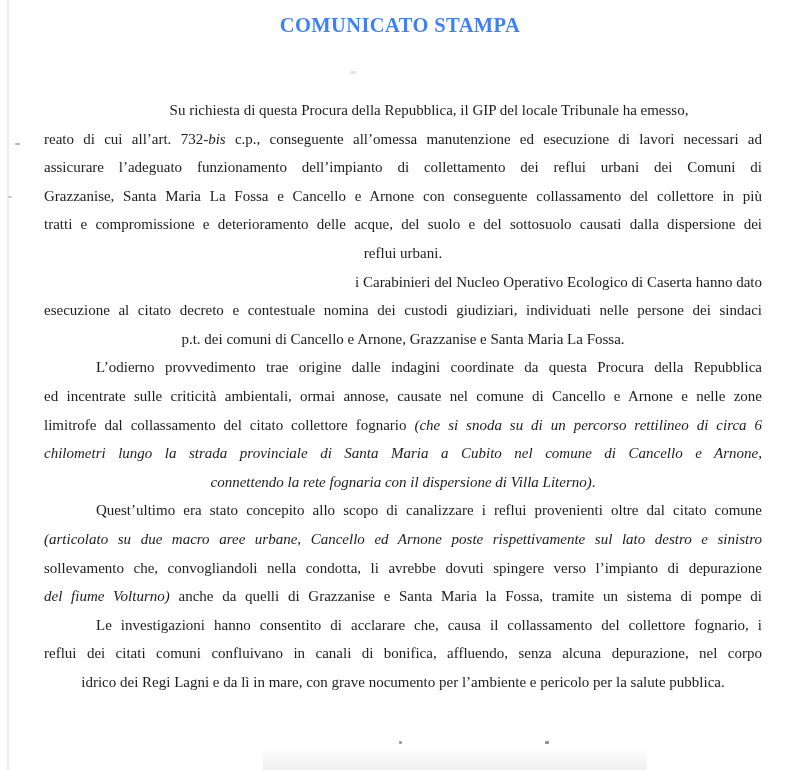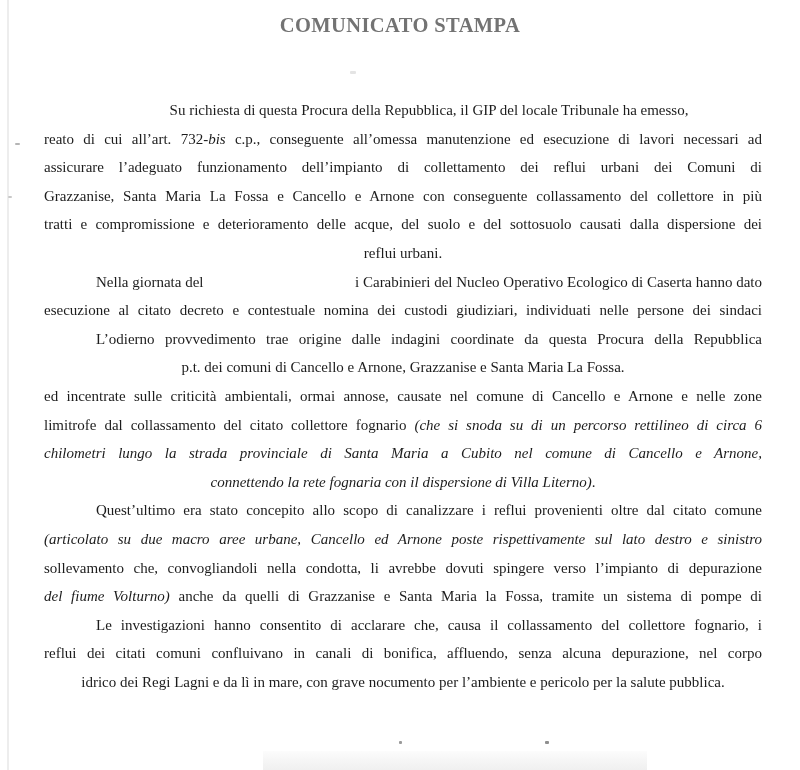--- a/index.html
+++ b/index.html
@@ -11,21 +11,21 @@
     -webkit-font-smoothing:antialiased;
   }
   .page{position:absolute;inset:0;background:#fff;}
   .title{
     padding-top:10px;
     text-align:center;
     font-size:20.5px;
     font-weight:bold;
     letter-spacing:0.4px;
     line-height:30px;
-    color:#737373;
+    color:#3b82f6;
   }
   .content{margin:56px 38px 0 44px;}
   .ln{
     font-size:15px;
     line-height:28.6px;
     white-space:nowrap;
     text-align:center;
   }
   
   .j{text-align:justify;text-align-last:justify;}
@@ -57,28 +57,27 @@
   <div class="content">
 
     <div class="ln i1"><span>Su richiesta di questa Procura della Repubblica, il GIP del locale Tribunale ha emesso,</span></div>
     <div class="ln j"><span>reato di cui all’art. 732-</span><span class="it">bis</span><span> c.p., conseguente all’omessa manutenzione ed esecuzione di lavori necessari ad</span></div>
     <div class="ln j"><span>assicurare l’adeguato funzionamento dell’impianto di collettamento dei reflui urbani dei Comuni di</span></div>
     <div class="ln j"><span>Grazzanise, Santa Maria La Fossa e Cancello e Arnone con conseguente collassamento del collettore in più</span></div>
     <div class="ln j"><span>tratti e compromissione e deterioramento delle acque, del suolo e del sottosuolo causati dalla dispersione dei</span></div>
     <div class="ln"><span>reflui urbani.</span></div>
 
     <div class="ln gapline">
-      <span class="lead">Nella giornata del</span>
       <span class="gap"></span>
       <span class="tail">i Carabinieri del Nucleo Operativo Ecologico di Caserta hanno dato</span>
     </div>
     <div class="ln j"><span>esecuzione al citato decreto e contestuale nomina dei custodi giudiziari, individuati nelle persone dei sindaci</span></div>
+    <div class="ln"><span>p.t. dei comuni di Cancello e Arnone, Grazzanise e Santa Maria La Fossa.</span></div>
+
     <div class="ln i1 j"><span>L’odierno provvedimento trae origine dalle indagini coordinate da questa Procura della Repubblica</span></div>
-
-    <div class="ln"><span>p.t. dei comuni di Cancello e Arnone, Grazzanise e Santa Maria La Fossa.</span></div>
     <div class="ln j"><span>ed incentrate sulle criticità ambientali, ormai annose, causate nel comune di Cancello e Arnone e nelle zone</span></div>
     <div class="ln j"><span>limitrofe dal collassamento del citato collettore fognario </span><span class="it">(che si snoda su di un percorso rettilineo di circa 6</span></div>
     <div class="ln j"><span class="it">chilometri lungo la strada provinciale di Santa Maria a Cubito nel comune di Cancello e Arnone,</span></div>
     <div class="ln"><span class="it">connettendo la rete fognaria con il dispersione di Villa Literno)</span><span>.</span></div>
 
     <div class="ln i1 j"><span>Quest’ultimo era stato concepito allo scopo di canalizzare i reflui provenienti oltre dal citato comune</span></div>
     <div class="ln j"><span class="it">(articolato su due macro aree urbane, Cancello ed Arnone poste rispettivamente sul lato destro e sinistro</span></div>
     <div class="ln j"><span>sollevamento che, convogliandoli nella condotta, li avrebbe dovuti spingere verso l’impianto di depurazione</span></div>
     <div class="ln j"><span class="it">del fiume Volturno)</span><span> anche da quelli di Grazzanise e Santa Maria la Fossa, tramite un sistema di pompe di</span></div>
 

